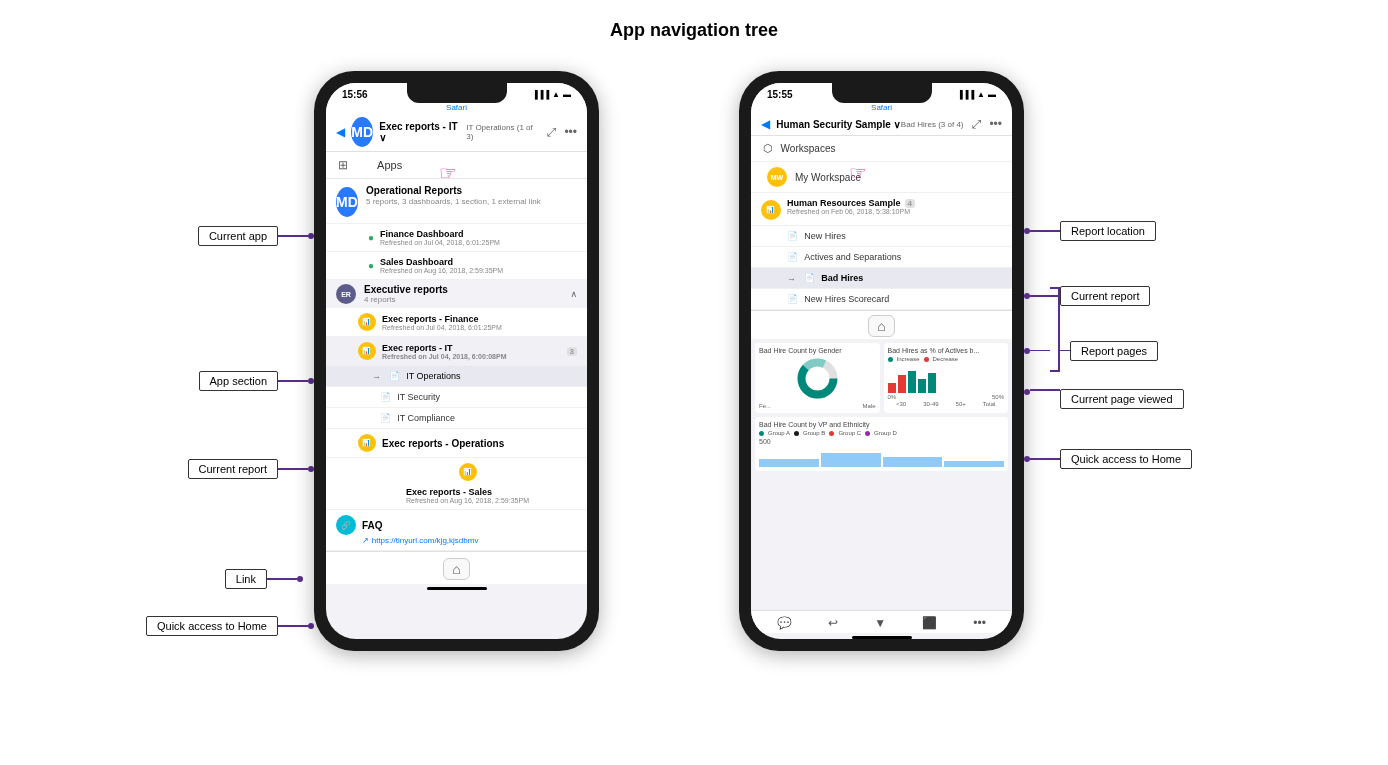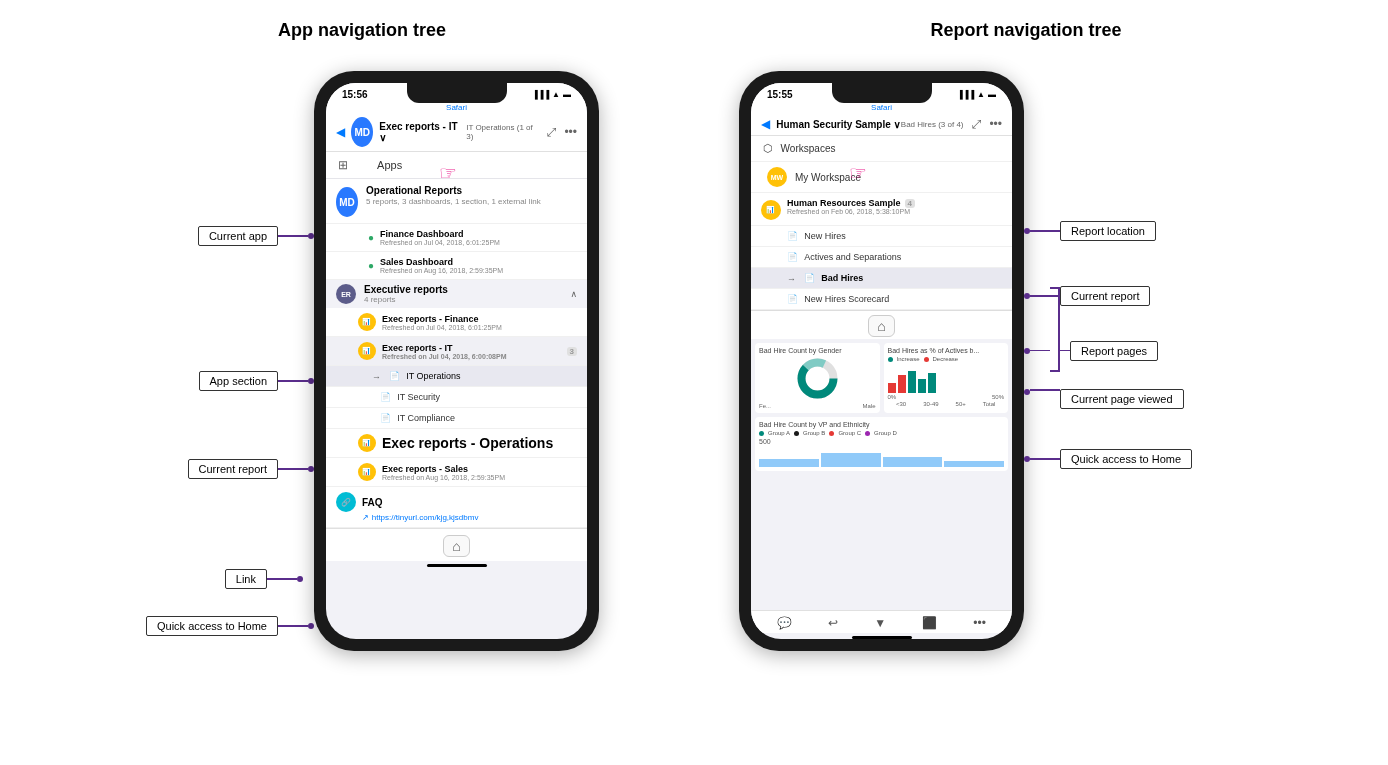--- a/index.html
+++ b/index.html
@@ -122,21 +122,21 @@
       color: #666;
     }
 
     .avatar-sm {
       width: 22px;
       height: 30px;
       border-radius: 50%;
       display: flex;
       align-items: center;
       justify-content: center;
-      font-size: 10px;
+      font-size: 14px;
       font-weight: 700;
       color: #fff;
       flex-shrink: 0;
     }
 
     
     .apps-header {
       background: #fff;
       padding: 6px 12px;
       display: flex;
@@ -322,23 +322,20 @@
 
     .faq-title { font-size: 10px; font-weight: 600; color: #000; display: flex; align-items: center; gap: 6px; }
     .faq-link { font-size: 8px; color: #007AFF; display: flex; align-items: center; gap: 3px; }
   </style>
 </head>
 <body>
 
 <div class="page-header">
   <div style="width:600px; text-align:center;">
     <span class="section-title">App navigation tree</span>
-  </div>
-  <div style="width:600px; text-align:center;">
-    <span class="section-title">Report navigation tree</span>
   </div>
 </div>
 
 <div class="diagrams-row">
 
   <div style="position:relative; display:flex; align-items:flex-start; margin-top:10px;">
 
     <div style="position:relative; width:160px; height:580px; flex-shrink:0;">
 
       <div style="position:absolute; top:155px; right:0; display:flex; align-items:center; gap:0;">
@@ -478,24 +475,24 @@
           <span style="font-size:9px; color:#333;">IT Security</span>
         </div>
 
         <div class="sub-item" style="padding-left:54px;">
           <span style="font-size:9px; color:#666;">📄</span>
           <span style="font-size:9px; color:#333;">IT Compliance</span>
         </div>
 
         <div class="sub-item" style="padding-left:32px;">
           <div class="avatar-sm" style="background:#FFC107; width:18px; height:18px; font-size:7px;">📊</div>
-          <span style="font-size:14px; font-weight:600; color:#000;">Exec reports - Operations</span>
-        </div>
-
-        <div class="sub-item" style="padding-left:32px;">
+          <span style="font-size:10px; font-weight:600; color:#000;">Exec reports - Operations</span>
+        </div>
+
+        <div class="sub-item" style="padding-left:32px;flex-direction:column;">
           <div class="avatar-sm" style="background:#FFC107; width:18px; height:18px; font-size:7px;">📊</div>
           <div style="flex:1;">
             <div style="font-size:9px; font-weight:600; color:#000;">Exec reports - Sales</div>
             <div style="font-size:7px; color:#888;">Refreshed on Aug 16, 2018, 2:59:35PM</div>
           </div>
         </div>
 
         <div class="faq-item">
           <div class="faq-title">
             <div class="avatar-sm" style="background:#00BCD4; width:20px; height:20px; font-size:8px;">🔗</div>

